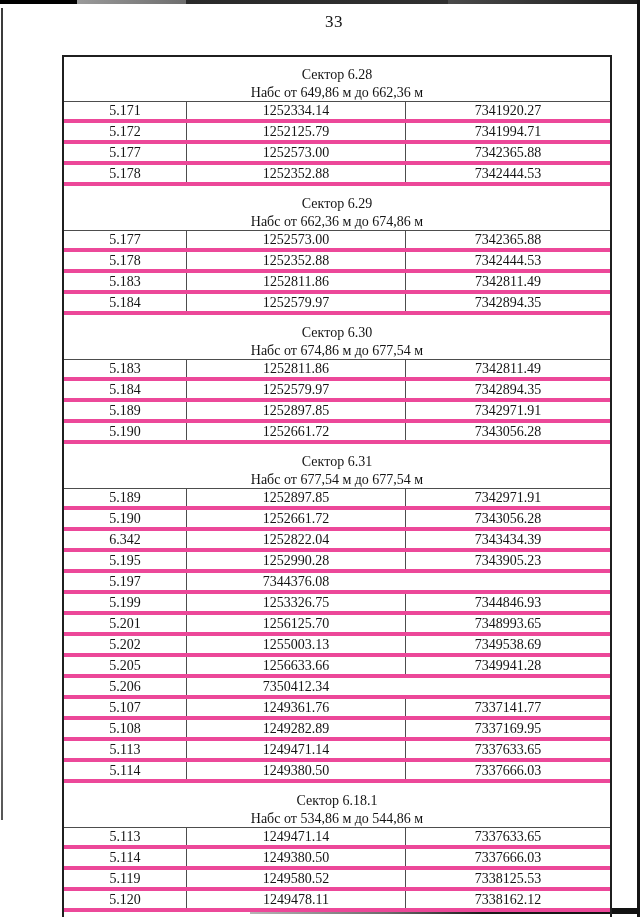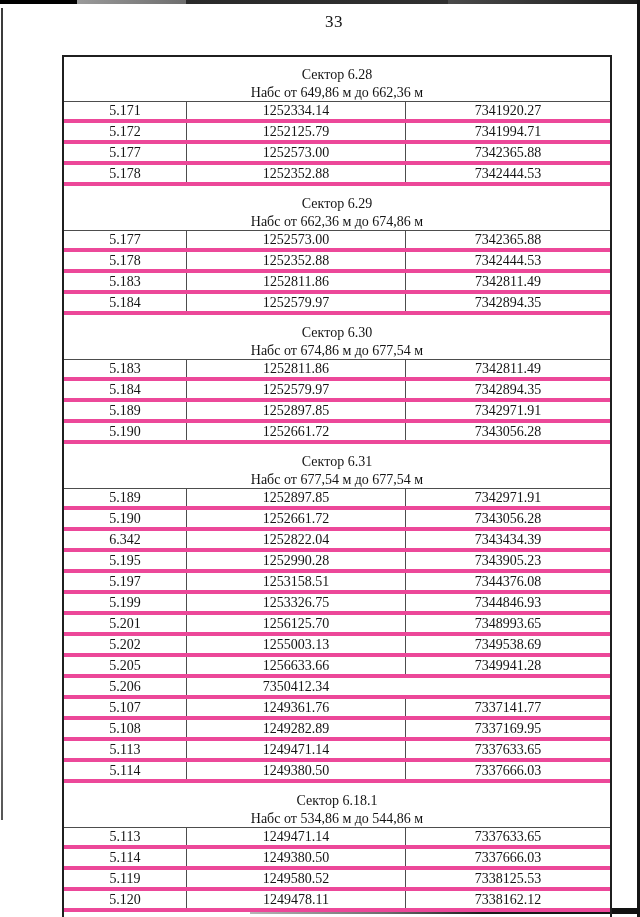--- a/index.html
+++ b/index.html
@@ -168,21 +168,20 @@
         <div class="cell">1252822.04</div>
         <div class="cell">7343434.39</div>
       </div>
       <div class="row">
         <div class="cell">5.195</div>
         <div class="cell">1252990.28</div>
         <div class="cell">7343905.23</div>
       </div>
       <div class="row">
         <div class="cell">5.197</div>
-        <div class="cell">1253158.51</div>
         <div class="cell">7344376.08</div>
       </div>
       <div class="row">
         <div class="cell">5.199</div>
         <div class="cell">1253326.75</div>
         <div class="cell">7344846.93</div>
       </div>
       <div class="row">
         <div class="cell">5.201</div>
         <div class="cell">1256125.70</div>

